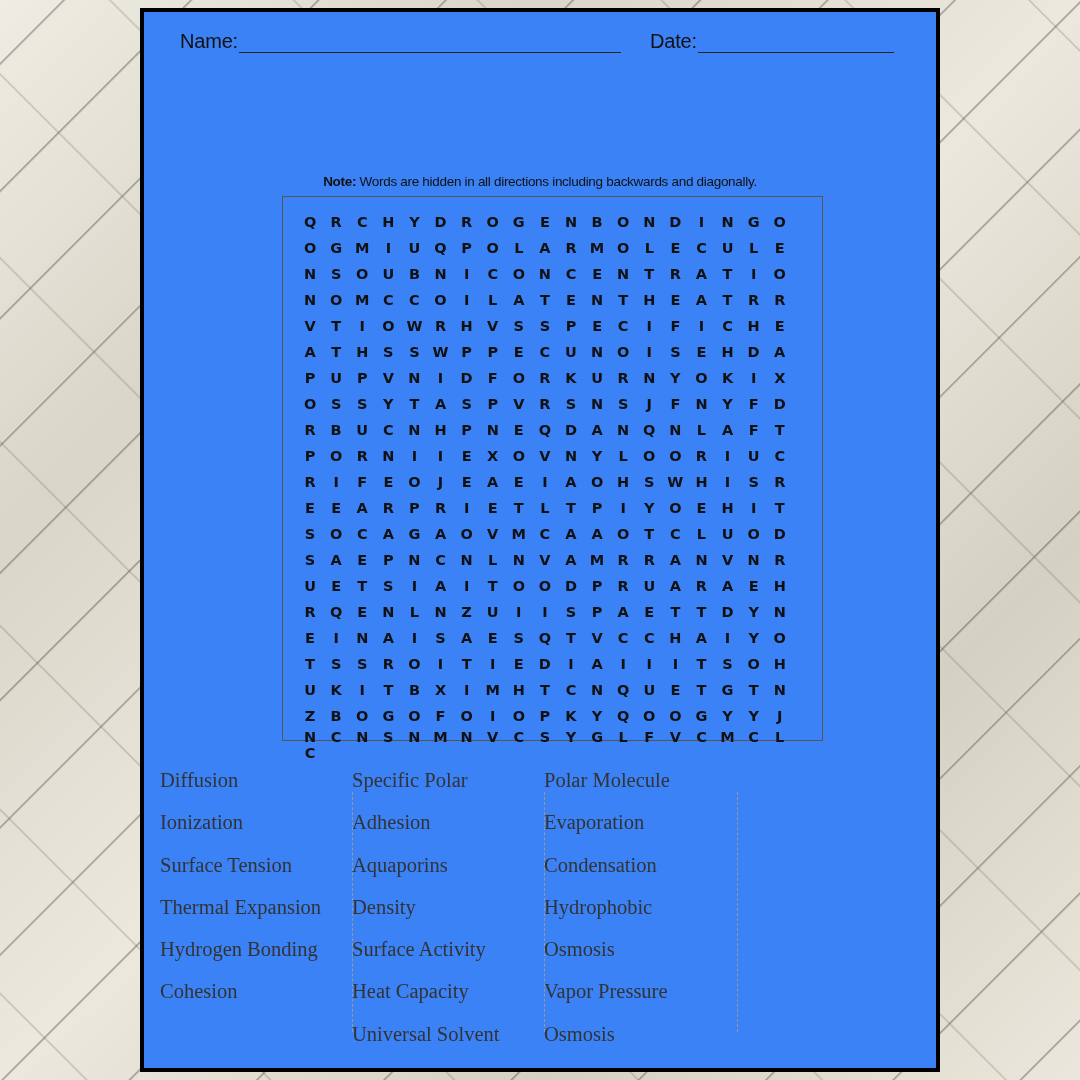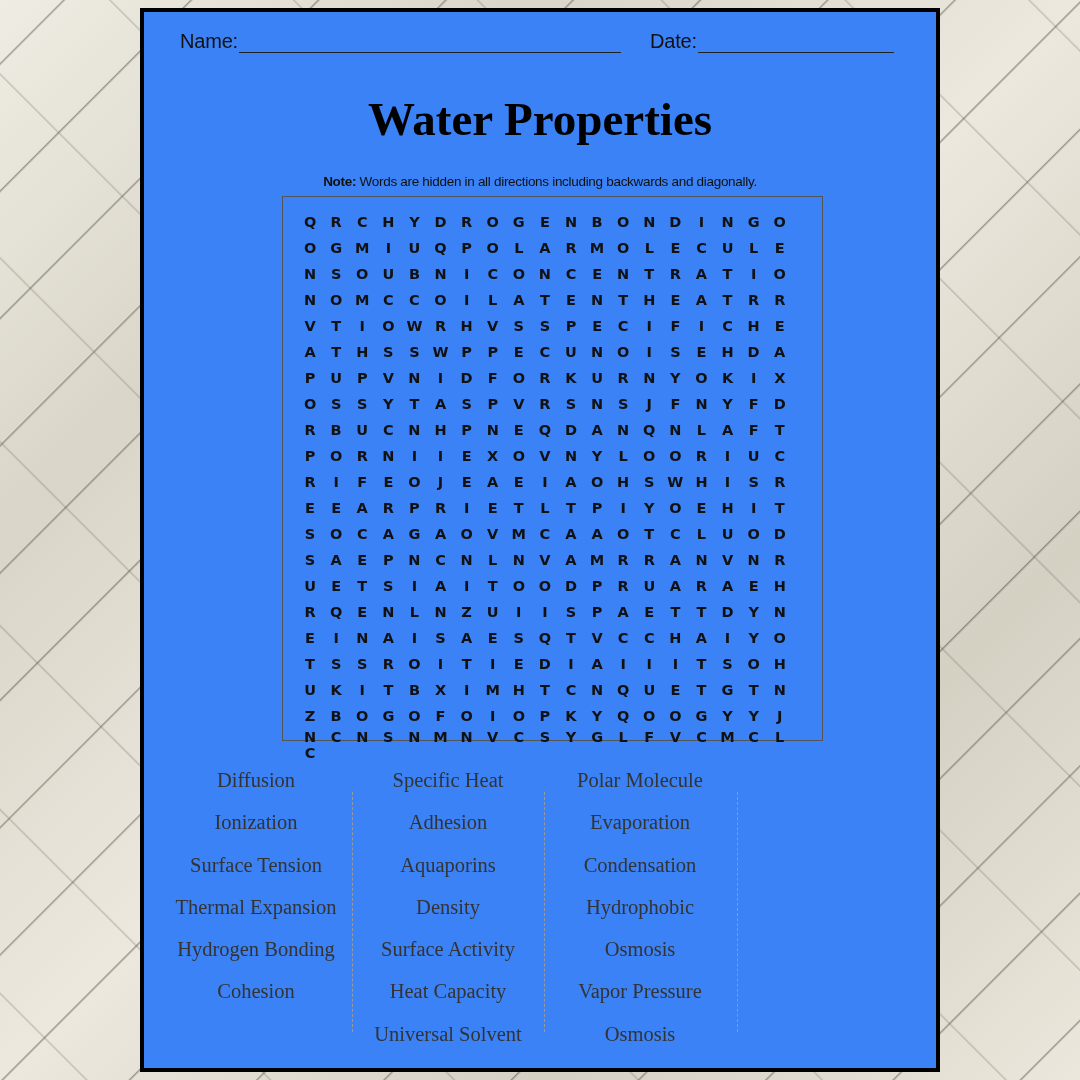--- a/index.html
+++ b/index.html
@@ -51,21 +51,21 @@
     }
     .words {
       position: absolute; top: 756px; left: 16px; width: 768px; height: 280px;
     }
     .col { position: absolute; top: 0; width: 192px; }
     .col:nth-child(1) { left: 0; }
     .col:nth-child(2) { left: 192px; }
     .col:nth-child(3) { left: 384px; }
     .col:nth-child(4) { left: 576px; }
     .word {
-      height: 42.3px; line-height: 24px; text-align: center; white-space: nowrap;
+      height: 42.3px; line-height: 24px; white-space: nowrap;
       font-family: "Liberation Serif", serif; font-size: 20.5px; color: #333;
     }
     .divider {
       position: absolute; top: 24px; height: 240px; width: 0;
       border-left: 1.3px dashed #999;
     }
     .divider.d1 { left: 192px; }
     .divider.d2 { left: 384px; }
     .divider.d3 { left: 577px; }
   </style>
@@ -77,21 +77,20 @@
     <div class="field name">
       <span class="field-label">Name:</span>
       <span class="blank"></span>
     </div>
     <div class="field date">
       <span class="field-label">Date:</span>
       <span class="blank"></span>
     </div>
   </div>
 
-  <div class="title">Water Properties</div>
 
   <div class="note"><b>Note:</b><span> Words are hidden in all directions including backwards and diagonally.</span></div>
 
   <div class="grid-box">
     <div class="grid" id="grid">
         <div class="cell">Q</div>
         <div class="cell">R</div>
         <div class="cell">C</div>
         <div class="cell">H</div>
         <div class="cell">Y</div>
@@ -496,21 +495,21 @@
   <div class="words">
     <div class="col" id="col0">
         <div class="word">Diffusion</div>
         <div class="word">Ionization</div>
         <div class="word">Surface Tension</div>
         <div class="word">Thermal Expansion</div>
         <div class="word">Hydrogen Bonding</div>
         <div class="word">Cohesion</div>
       </div>
     <div class="col" id="col2">
-        <div class="word">Specific Heat</div>
+        <div class="word">Specific Polar</div>
         <div class="word">Adhesion</div>
         <div class="word">Aquaporins</div>
         <div class="word">Density</div>
         <div class="word">Surface Activity</div>
         <div class="word">Heat Capacity</div>
         <div class="word">Universal Solvent</div>
       </div>
     <div class="col" id="col3">
         <div class="word">Polar Molecule</div>
         <div class="word">Evaporation</div>

